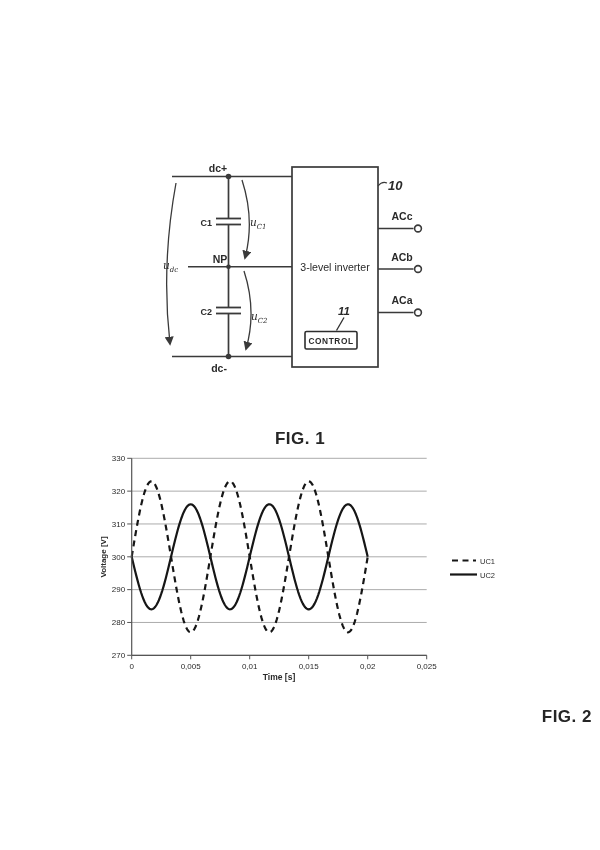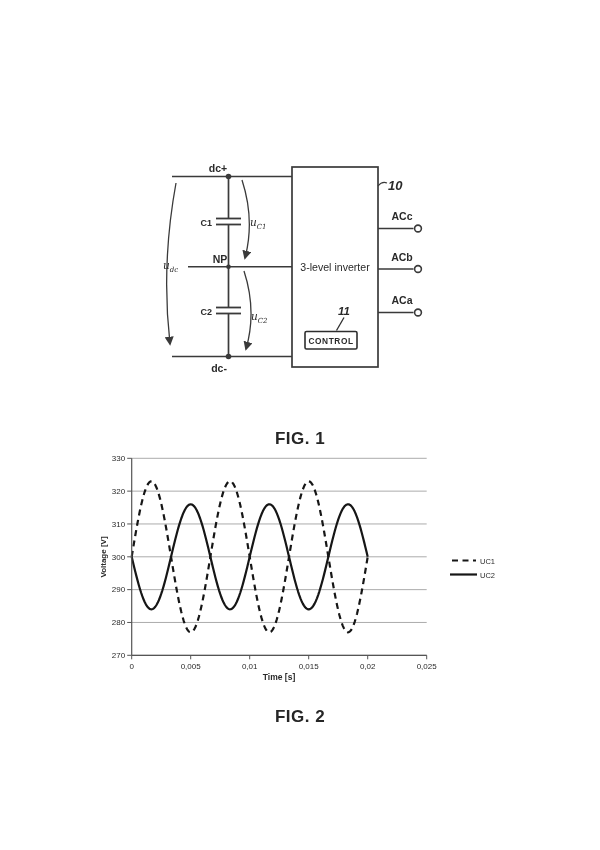--- a/index.html
+++ b/index.html
@@ -8,21 +8,21 @@
     font-family:"Liberation Sans",sans-serif;color:#222;overflow:hidden;
   }
   .abs{position:absolute;}
   svg text{fill:#2a2a2a;}
   .fig-caption{
     position:absolute;left:8px;width:584px;text-align:center;
     font-size:17px;font-weight:bold;color:#262626;letter-spacing:.5px;
     font-family:"Liberation Sans",sans-serif;
   }
   #fig1-caption{top:389px;margin-top:40px;}
-  #fig2-caption{top:707px;}
+  #fig2-caption{top:707px;text-align:right;}
   .mathlabel{font-family:"DejaVu Serif",serif;font-style:italic;}
 </style>
 </head>
 <body>
 
 <svg id="circuit-svg" class="abs" style="left:0;top:0;" width="600" height="430" viewBox="0 0 600 430">
   <defs>
     <marker id="arrow" viewBox="0 0 10 10" refX="8" refY="5" markerWidth="7" markerHeight="7" orient="auto-start-reverse">
       <path d="M0,0 L10,5 L0,10 z" fill="#3a3a3a"></path>
     </marker>

